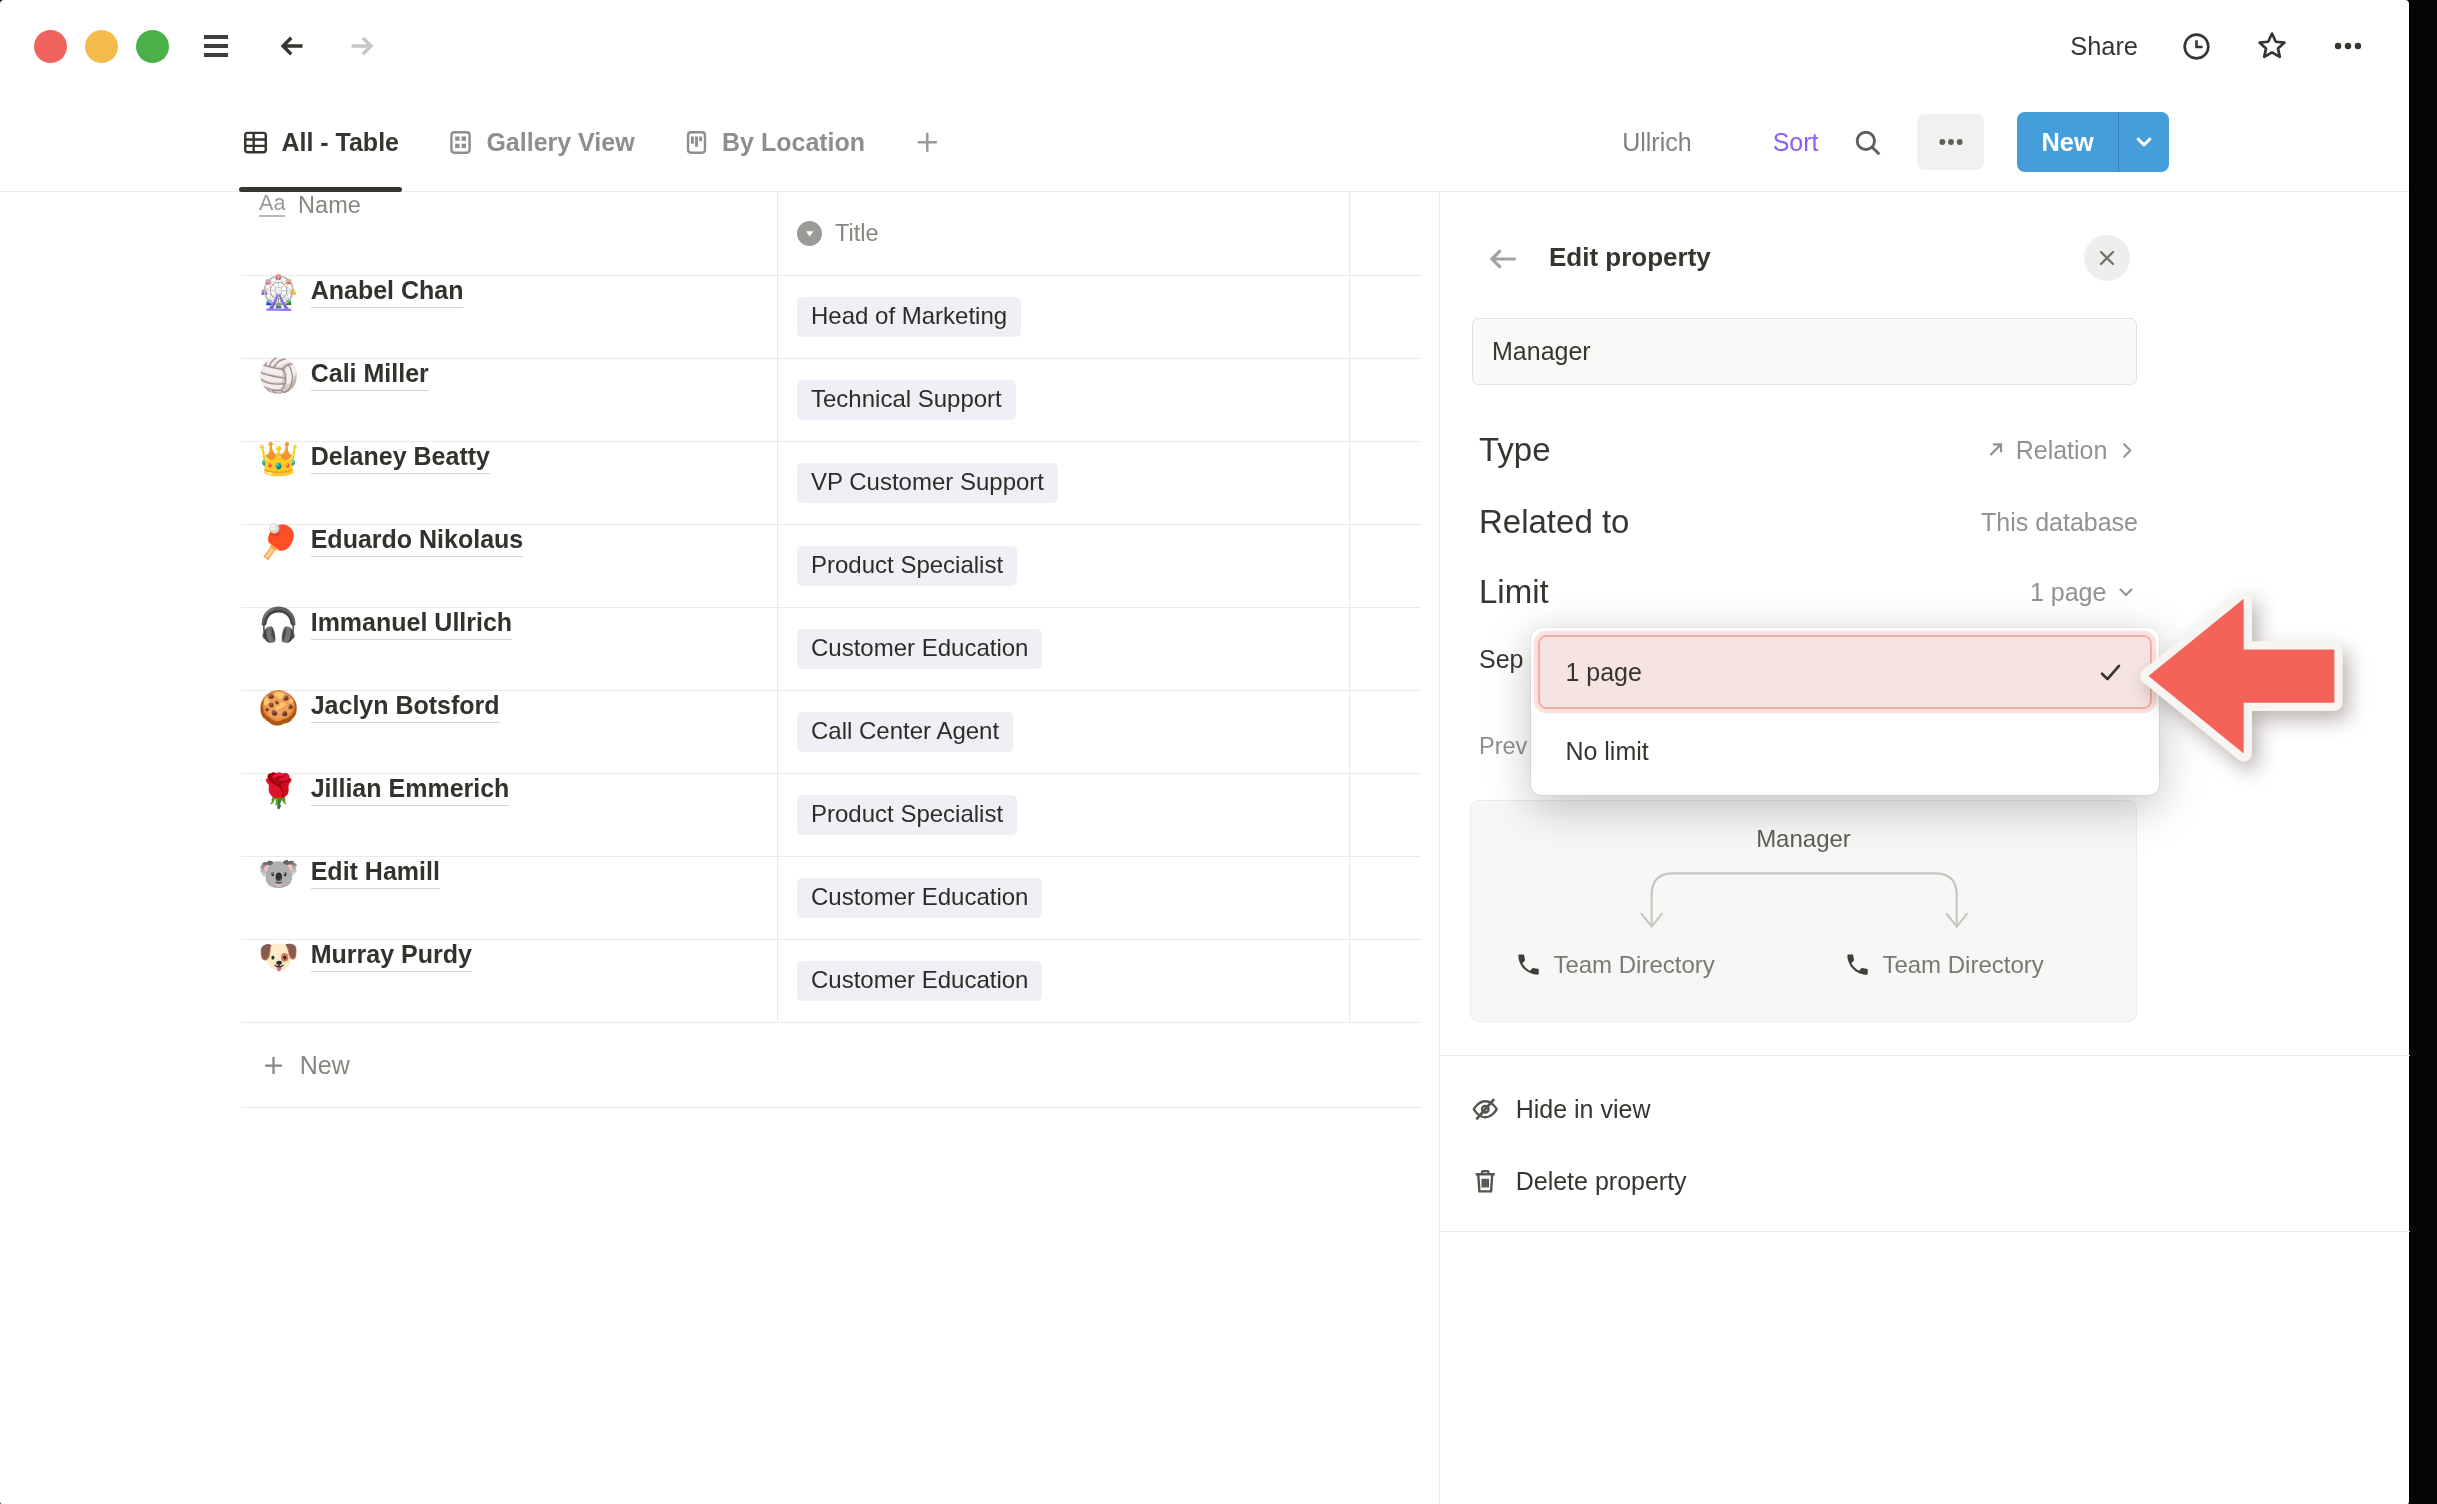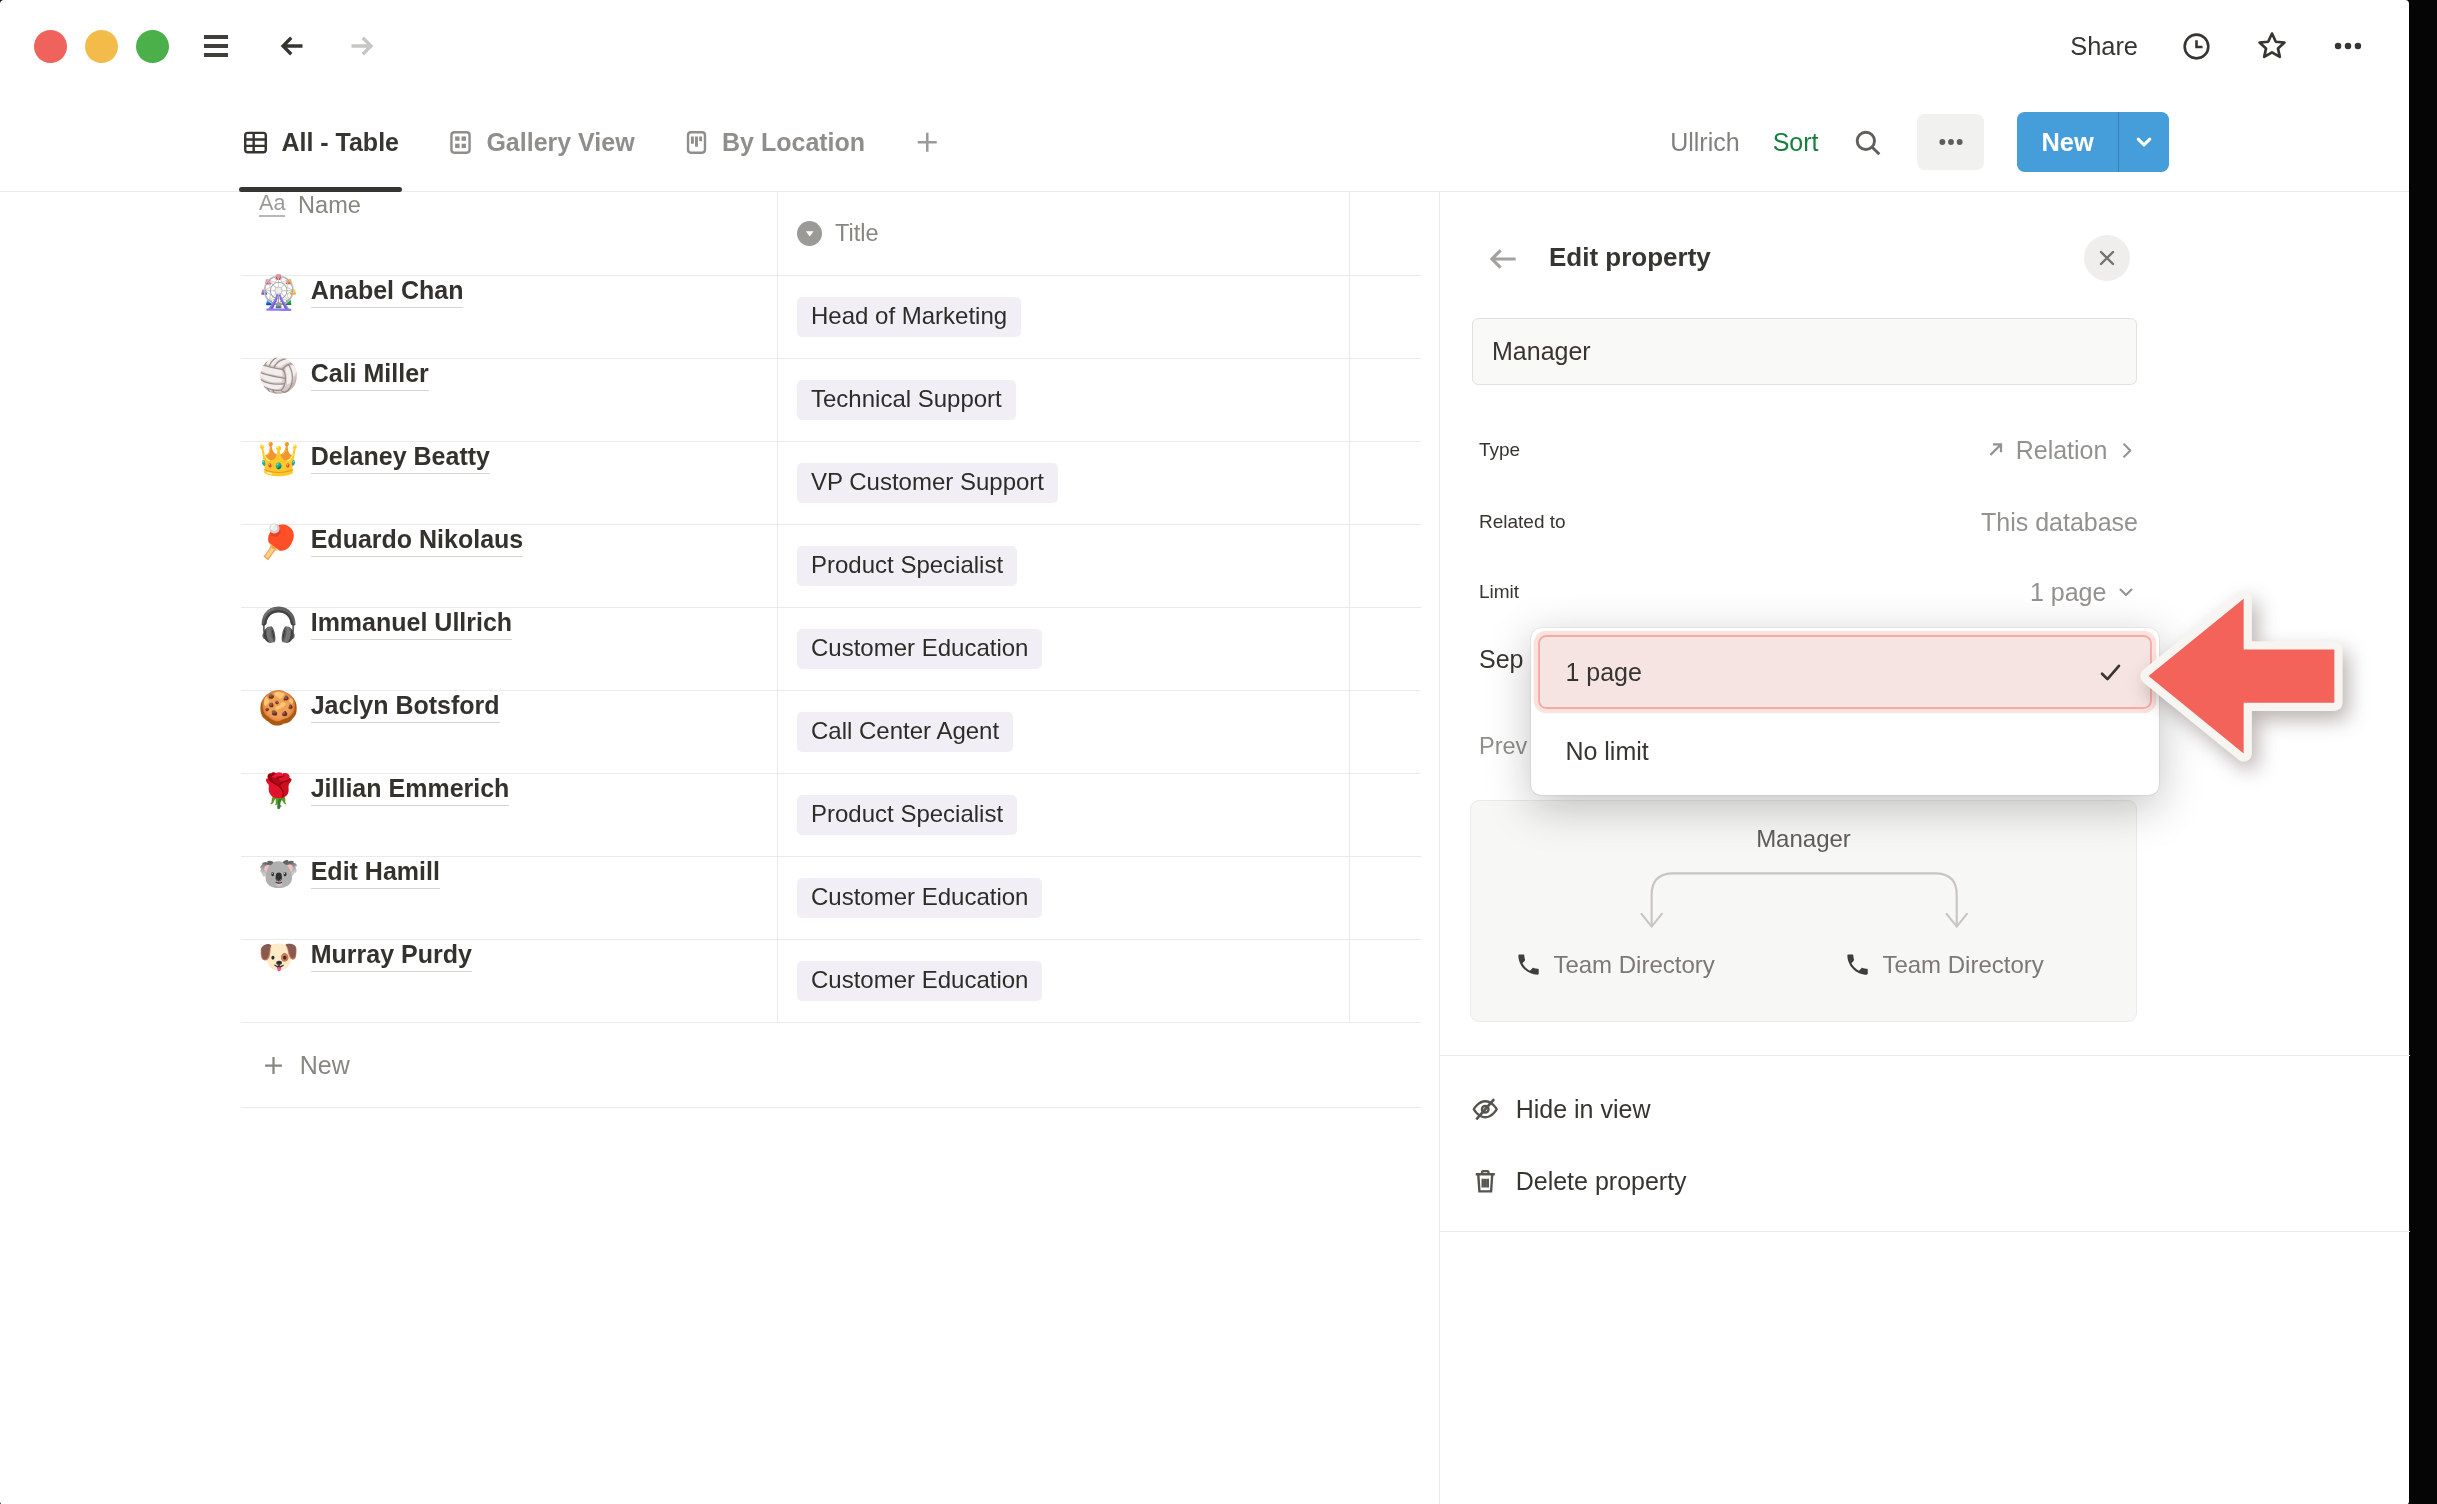--- a/index.html
+++ b/index.html
@@ -49,21 +49,21 @@
   .pill { background:#f1eff5; border-radius:5.1px; padding:5.1px 14px 7px; font-size:24px; color:#2e2c27; white-space:nowrap; }
   .t-new { display:flex; align-items:center; height:85px; gap:12.7px; padding-left:19px; color:#87867f; font-size:25px; border-bottom:1.3px solid #eceae8; }
 
   
   .v-div { position:absolute; left:1439px; top:0; bottom:0; width:1.3px; background:#eceae8; }
   .p-back { position:absolute; left:1484px; top:48px; width:38px; height:38px; color:#a3a29e; }
   .p-title { position:absolute; left:1549px; top:50px; font-size:26px; font-weight:700; color:#37352f; }
   .p-close { position:absolute; left:2084px; top:43px; width:46px; height:46px; border-radius:50%; background:#efeeec; display:flex; align-items:center; justify-content:center; color:#73726e; }
   .p-input { position:absolute; left:1472px; top:126px; width:665px; height:67px; border:1.3px solid #e1e0dd; background:#f9f9f8; border-radius:6.3px; font-size:25px; color:#37352f; padding:0 19px; font-family:"Liberation Sans", sans-serif; }
   .prop-row { position:absolute; left:1479px; width:659px; height:66px; display:flex; align-items:center; }
-  .prop-label { font-size:19px; color:#37352f; }
+  .prop-label { font-size:33px; color:#37352f; }
   .prop-value { margin-left:auto; display:flex; align-items:center; gap:7.6px; font-size:25px; color:#93928e; }
   .clip { position:absolute; font-size:25px; }
   .clip.sep { left:1479px; top:453px; color:#37352f; }
   .clip.prev { left:1479px; top:541px; color:#908f8b; font-size:23.5px; }
 
   
   .popup { position:absolute; left:1531px; top:436px; width:628px; background:#fff; border-radius:10.2px; padding:9px; box-shadow:0 11.4px 44px rgba(15,15,15,0.25), 0 0 0 0.6px #eceae8; z-index:40; }
   .opt { height:70px; display:flex; align-items:center; padding:0 25.4px; font-size:25px; color:#37352f; border-radius:6.3px; }
   .opt.selected { background:#f5e4e1; box-shadow:0 0 0 1.9px #f3aca3, 0 0 0 6.3px rgba(243,172,163,0.35); }
   .opt + .opt { margin-top:9px; }
@@ -159,21 +159,21 @@
         <span>By Location</span>
       </div>
       <div class="tab-add">
         <svg class="ic" width="30.5" height="30.5" viewBox="0 0 24 24" fill="none" stroke="currentColor" stroke-width="2">
             <path d="M12 4.5v15M4.5 12h15"></path>
           </svg>
       </div>
 
       <div class="viewtools">
         <span class="vt-filter">Ullrich</span>
-        <span class="vt-sort" id="sort-btn" style="color: #15803d;">Sort</span>
+        <span class="vt-sort" id="sort-btn" style="color: #8b5cf6; margin-left: 48px;">Sort</span>
         <span style="color:#5f5e5b">
           <svg class="ic" width="33" height="33" viewBox="0 0 24 24" fill="none" stroke="currentColor" stroke-width="2.1">
               <circle cx="10.8" cy="10.8" r="6.3"></circle>
               <path d="m15.6 15.6 5 5"></path>
             </svg>
         </span>
         <span class="dots-pill">
           <svg class="ic" width="32" height="32" viewBox="0 0 24 24" fill="currentColor">
               <circle cx="5.5" cy="12" r="2.2"></circle>
               <circle cx="12" cy="12" r="2.2"></circle>

